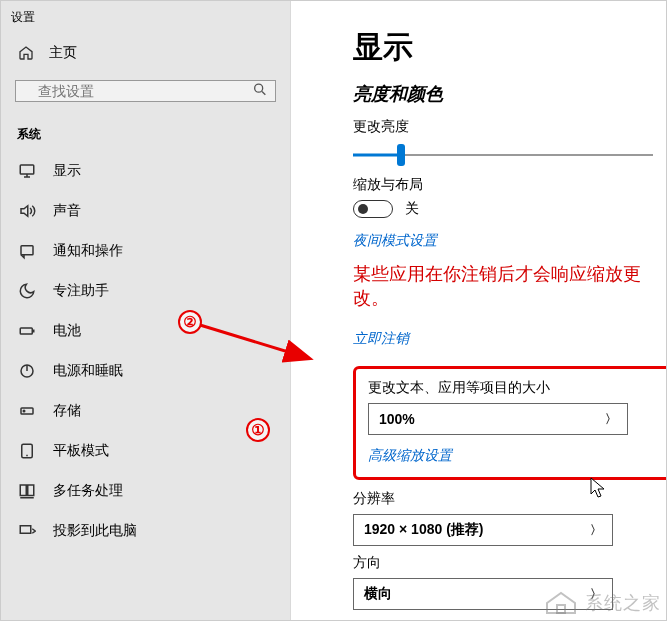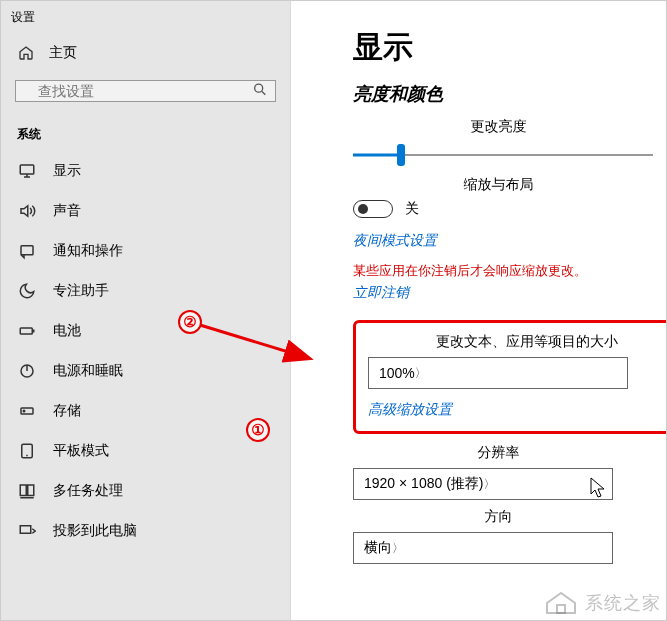--- a/index.html
+++ b/index.html
@@ -90,21 +90,20 @@
   h2.section-title {
     font-size: 18px;
     font-weight: 600;
     margin-top: 10px;
     margin-bottom: 12px;
     font-style: italic;
   }
   .field-label {
     font-size: 14px;
     margin-bottom: 6px;
-    text-align: center;
   }
   
   .slider {
     position: relative;
     width: 300px;
     height: 26px;
     margin-bottom: 8px;
   }
   .slider-track {
     position: absolute;
@@ -150,45 +149,46 @@
   .link {
     color: #0066cc;
     font-size: 14px;
     cursor: pointer;
     margin: 4px 0 12px 0;
     display: inline-block;
     font-style: italic;
   }
   .warn-text {
     color: #d40000;
-    font-size: 13px;
-    margin-bottom: 4px;
+    font-size: 18px;
+    margin-bottom: 20px;
     font-family: Liberation Serif, serif;
   }
   
   .highlight-box {
     border: 3px solid #e80000;
     border-radius: 6px;
     padding: 10px 12px 12px 12px;
     margin: 6px 0 10px 0;
     width: 348px;
   }
   
   .select {
     width: 260px;
     height: 32px;
     border: 1.5px solid #666;
     background: #fff;
     display: flex;
     align-items: center;
-    justify-content: flex-start;
+    justify-content: space-between;
     padding: 0 10px;
     font-size: 14px;
     cursor: pointer;
     margin-bottom: 8px;
+    font-weight: bold;
   }
   .chev { font-size: 12px; color:#333; }
   
   .marker {
     position: absolute;
     width: 24px; height:24px;
     border: 2px solid #e80000;
     border-radius: 50%;
     color: #e80000;
     font-weight: 700;

